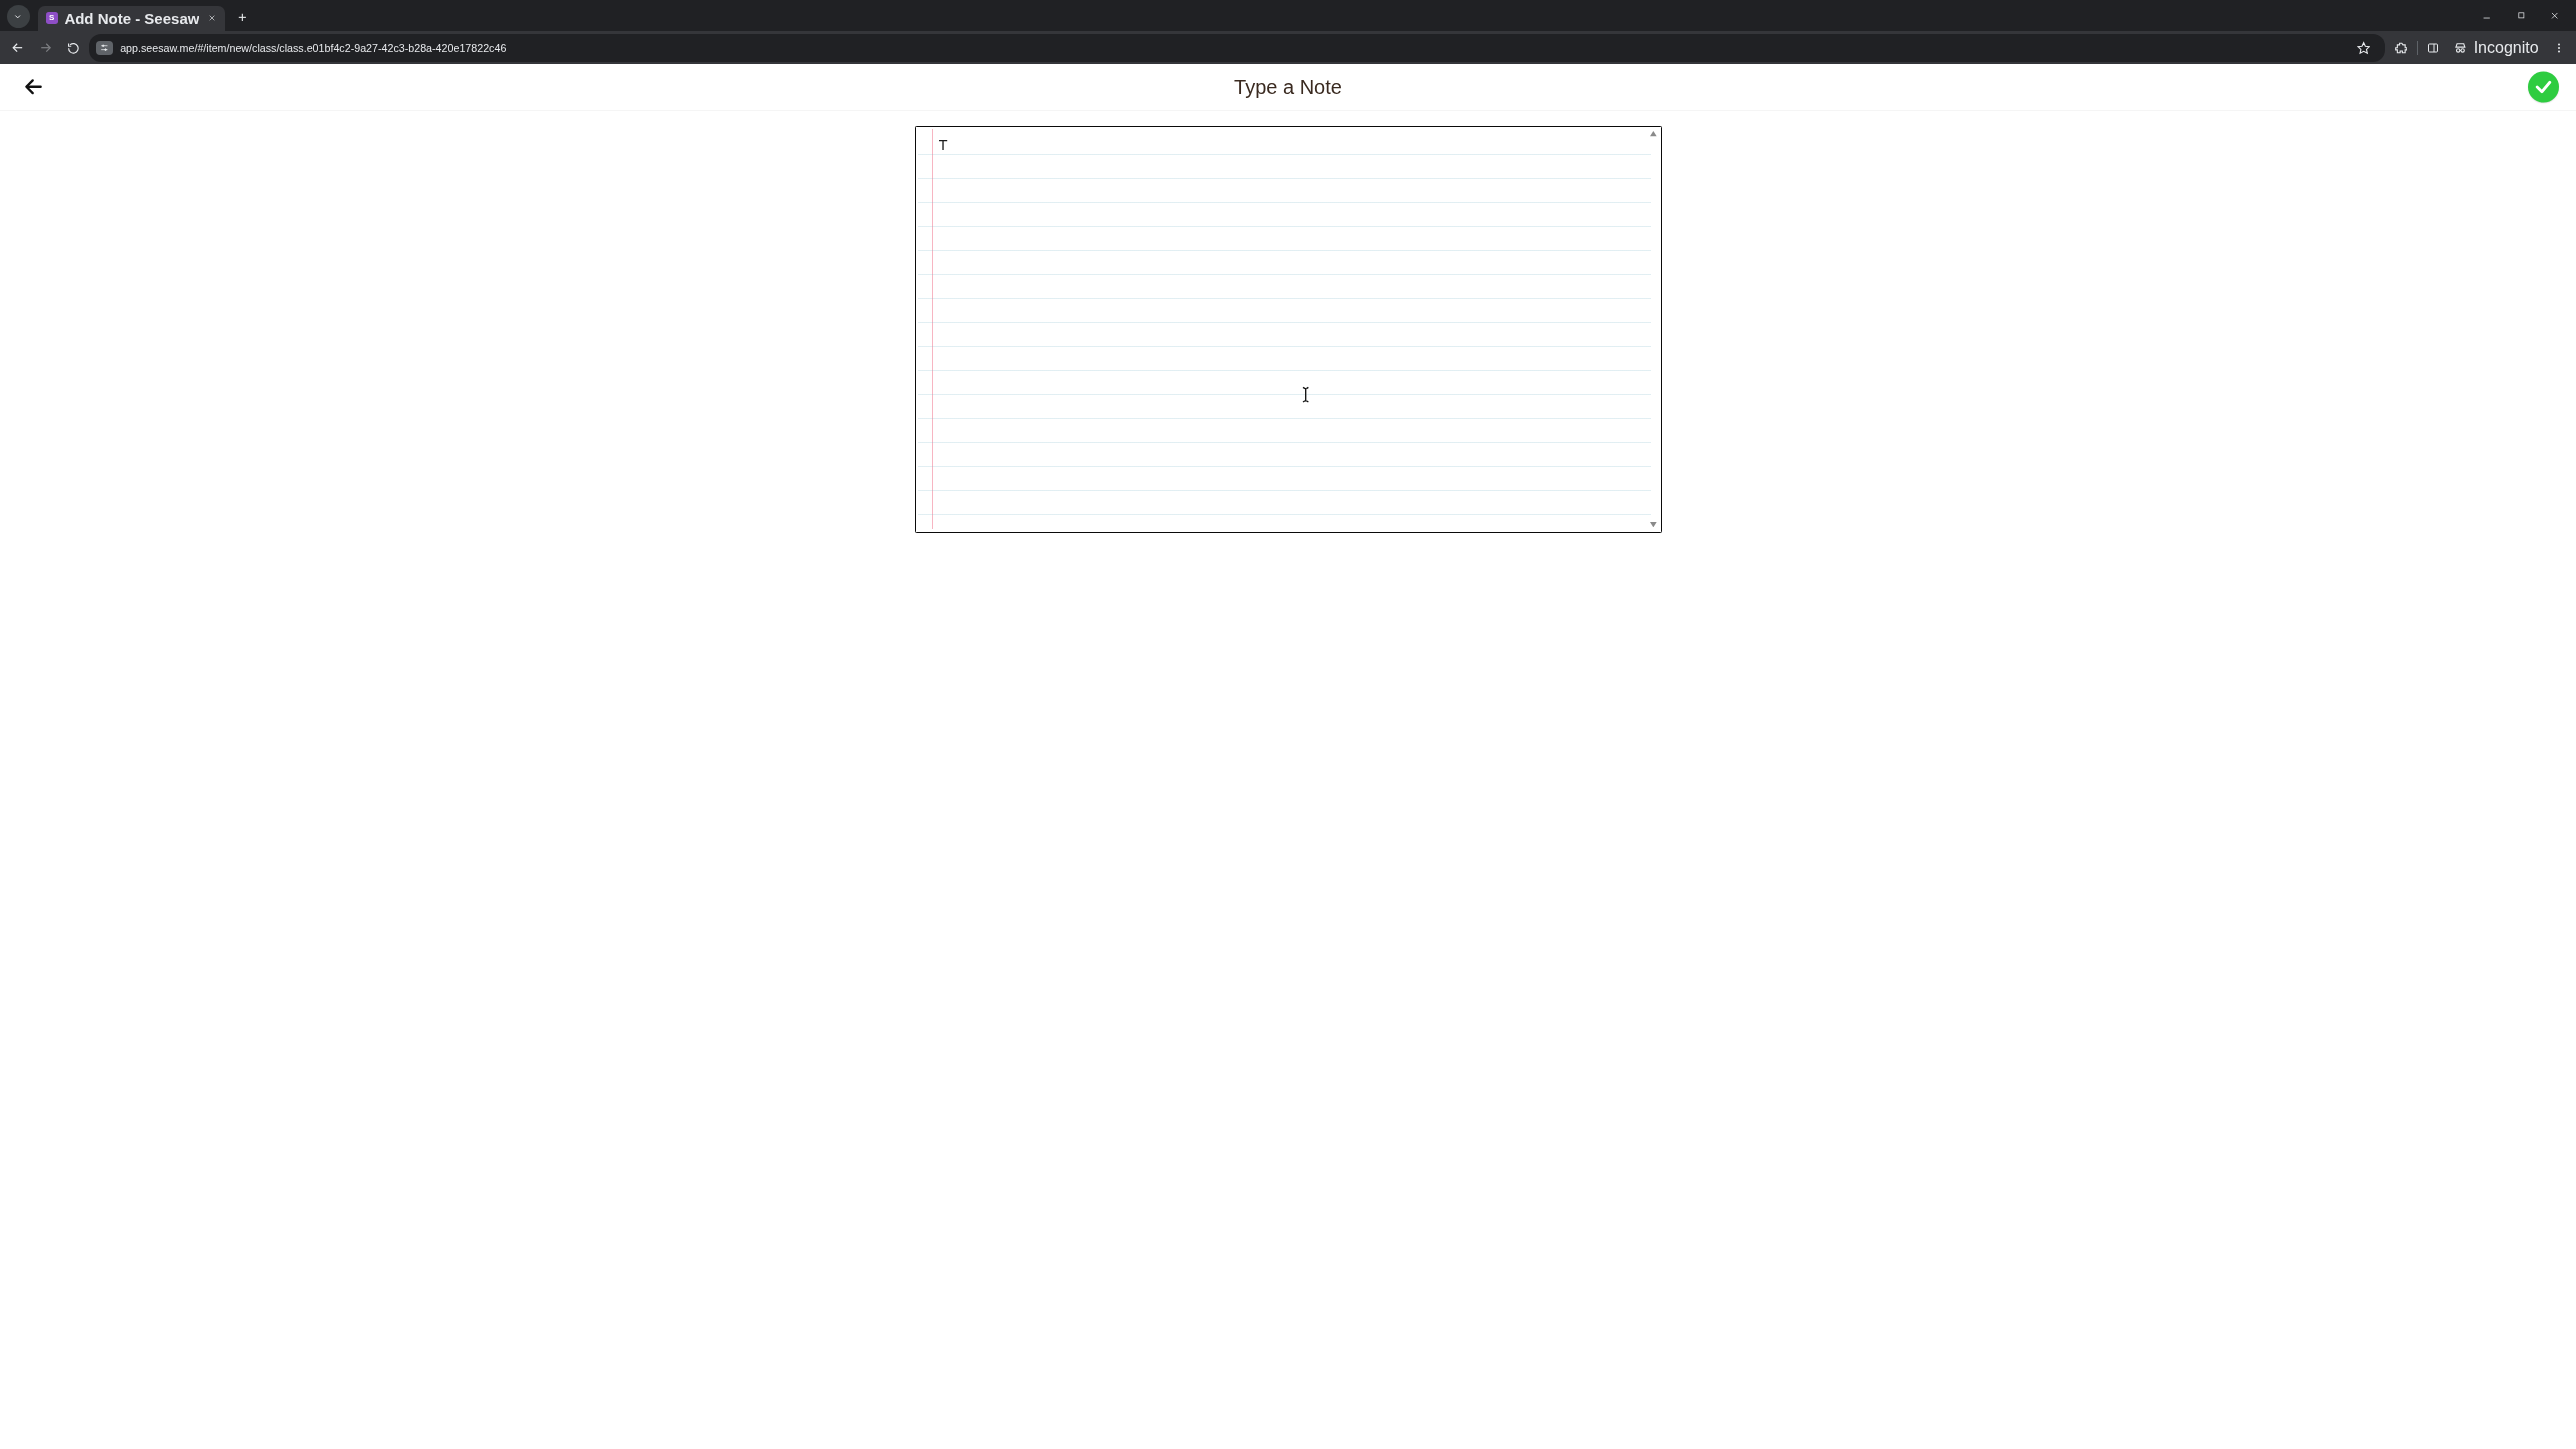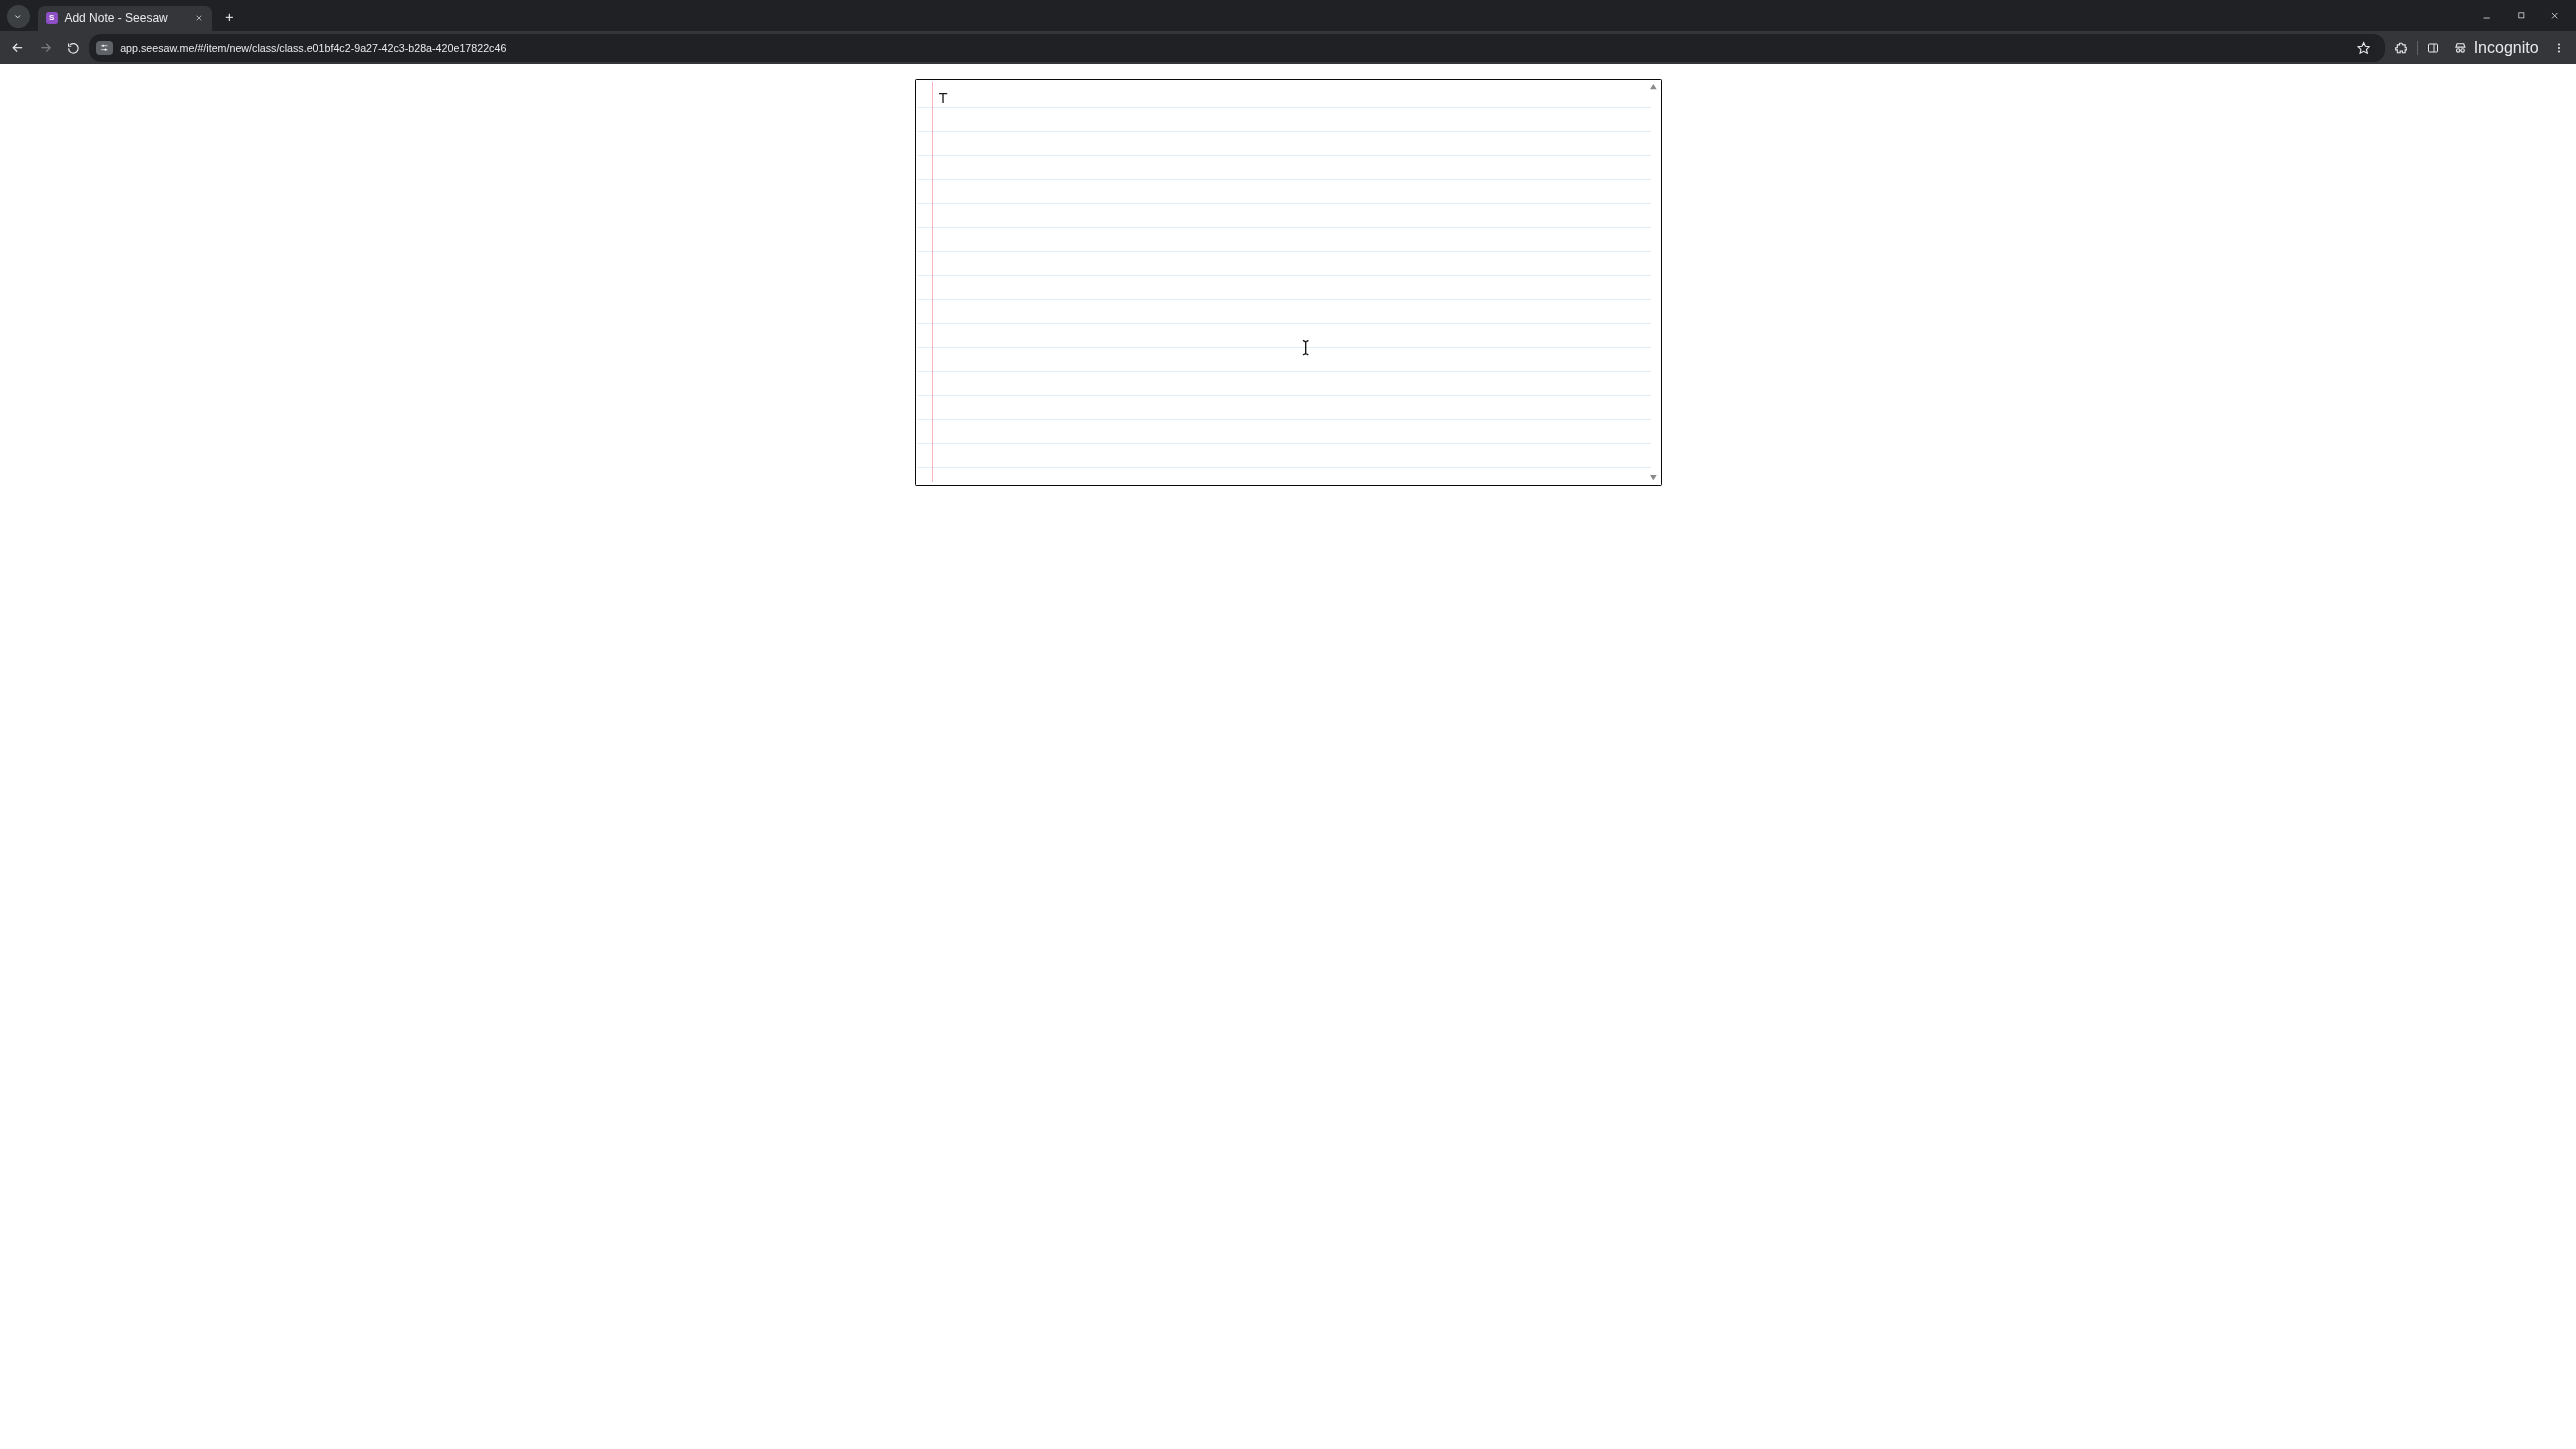--- a/index.html
+++ b/index.html
@@ -18,21 +18,21 @@
   .tab {
     height: 25.5px; min-width: 174px; background: #35363a; border-radius: 6.7px 6.7px 0 0;
     display: flex; align-items: center; padding: 0 6.7px 0 8px; gap: 6.7px; margin-left: 4px;
     cursor: pointer;
   }
   .favicon {
     width: 12px; height: 12px; border-radius: 2.7px; background: #8e4ec6;
     display: flex; align-items: center; justify-content: center; color: #fff;
     font: 700 8px/1 Arial;
   }
-  .tab-title { font-size: 12px; color: #e8eaed; flex: 1; white-space: nowrap; overflow: hidden; }
+  .tab-title { font-size: 15px; color: #e8eaed; flex: 1; white-space: nowrap; overflow: hidden; font-weight: bold; }
   .tab-close { width: 12px; height: 12px; display:flex; align-items:center; justify-content:center; cursor:pointer; opacity:.8; }
   .new-tab { width: 21.5px; height: 21.5px; margin: 0 0 2.7px 6.7px; display:flex; align-items:center; justify-content:center; cursor:pointer; }
   .win-controls { margin-left: auto; display:flex; align-items:center; height: 31px; }
   .win-btn { width: 34px; height: 31px; display:flex; align-items:center; justify-content:center; cursor:pointer; }
 
   .toolbar {
     height: 34px; background: #35363a; display:flex; align-items:center; padding: 0 5.4px; gap: 4px;
   }
   .nav-btn {
     width: 24px; height: 24px; border-radius: 50%; display:flex; align-items:center; justify-content:center;
@@ -222,20 +222,36 @@
       <svg width="12" height="12" viewBox="0 0 24 24" fill="#e8eaed">
           <circle cx="12" cy="5" r="2"></circle>
           <circle cx="12" cy="12" r="2"></circle>
           <circle cx="12" cy="19" r="2"></circle>
         </svg>
     </div>
   </div>
 </div>
 
 <div class="app">
+  <div class="app-header">
+    <div class="back-btn">
+      <svg width="23" height="19" viewBox="0 0 24 24" fill="none" stroke="#111" stroke-width="3" stroke-linecap="round" stroke-linejoin="round">
+          <line x1="21" y1="12" x2="4" y2="12"></line>
+          <polyline points="11 4 3 12 11 20"></polyline>
+        </svg>
+    </div>
+
+    <div class="page-title">Type a Note</div>
+
+    <div class="confirm-btn">
+      <svg width="19" height="19" viewBox="0 0 24 24" fill="none" stroke="#ffffff" stroke-width="3.5" stroke-linecap="round" stroke-linejoin="round">
+          <polyline points="4 12 10 18 20 6"></polyline>
+        </svg>
+    </div>
+  </div>
 
   <div class="editor-wrap">
     <div class="paper">
       <div class="paper-lines"></div>
       <textarea class="note-textarea" style="">T</textarea>
 
       <div class="scroll-up">
         <svg width="6.7" height="5.4" viewBox="0 0 10 8" fill="#8a8a8a">
             <polygon points="5 0 10 8 0 8"></polygon>
           </svg>

